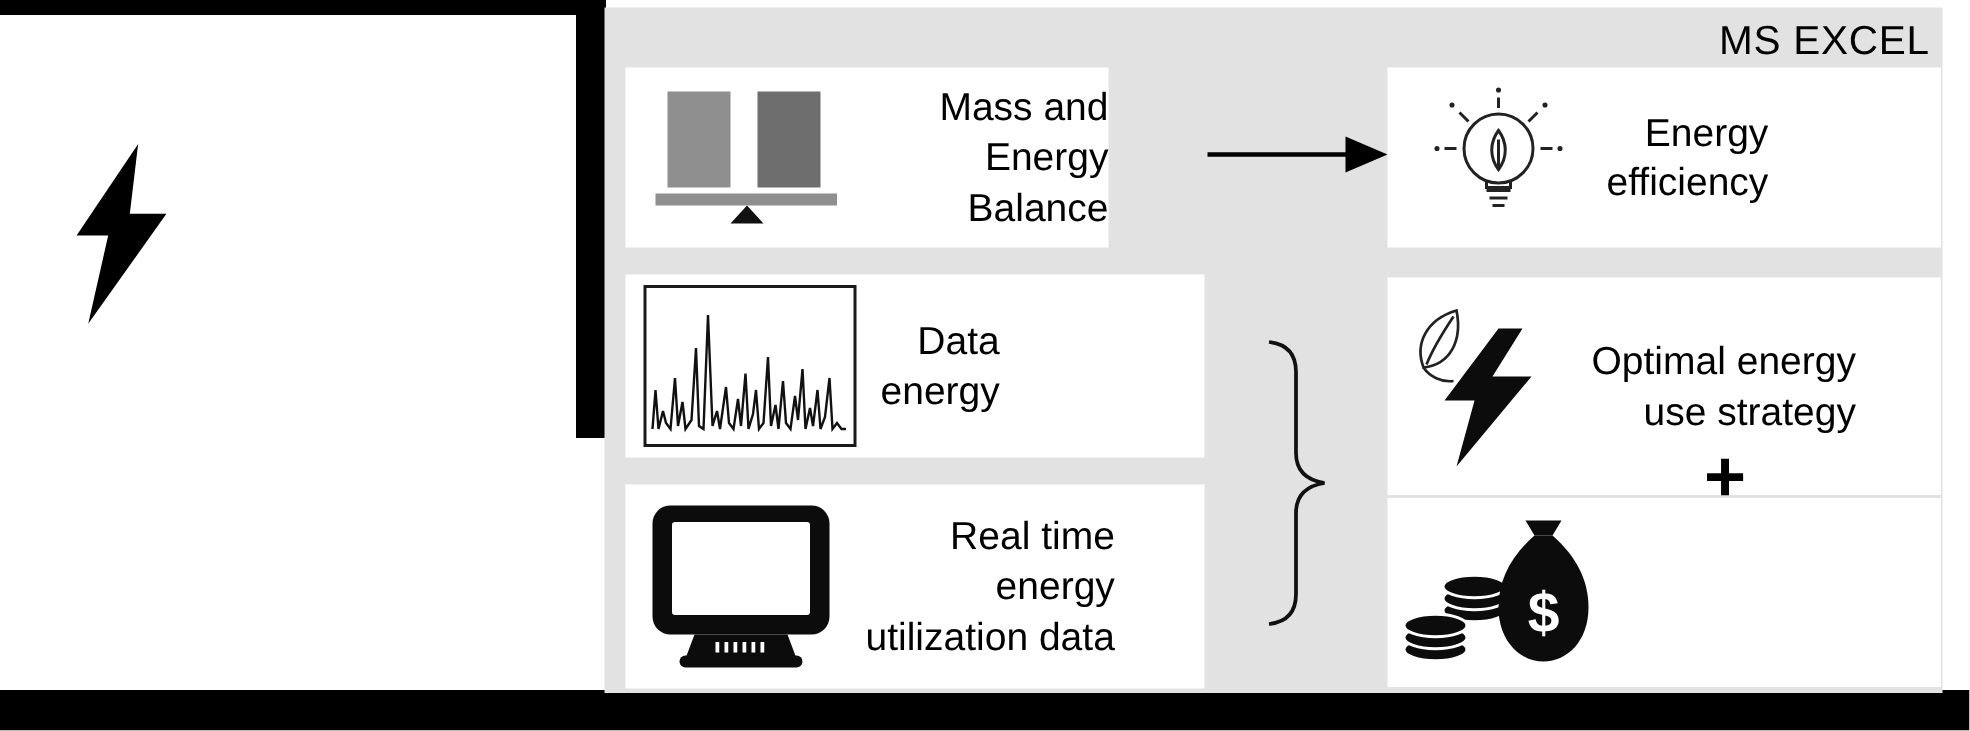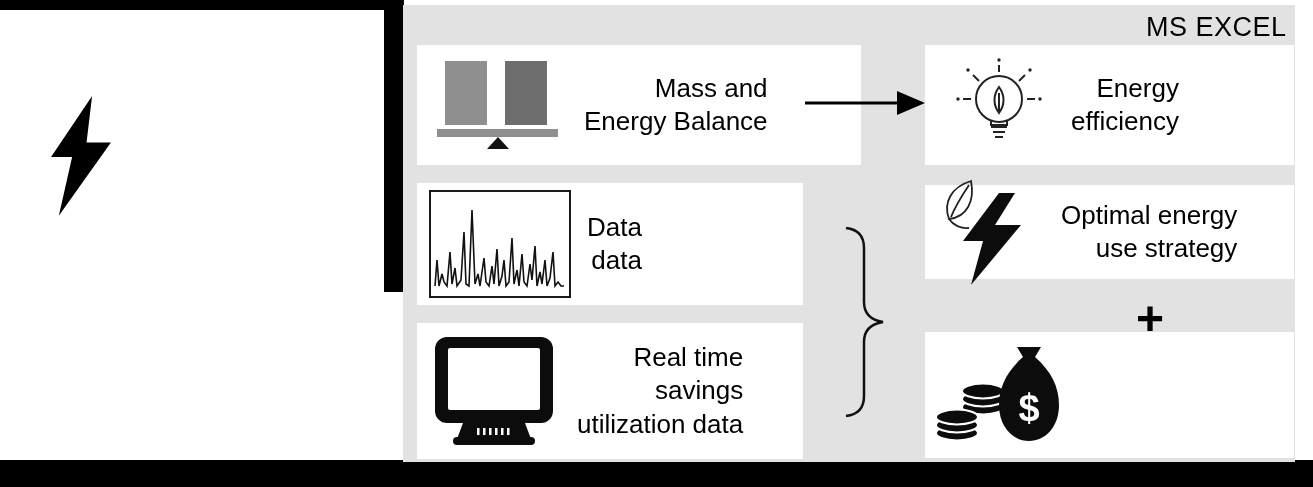--- a/index.html
+++ b/index.html
@@ -43,62 +43,62 @@
   <div class="abs icon" style="left:402px;top:218px">
     <svg width="26" height="36" viewBox="0 0 26 36">
         <polygon points="0,0 0,36 26,18" fill="#000"></polygon>
       </svg>
   </div>
 
   <div class="abs panel" style="left:403px;top:5px;width:892px;height:457px"></div>
 
   <div class="abs ms-excel" style="left:1146px;top:12px">MS EXCEL</div>
 
-  <div class="abs box b-mass" style="left:417px;top:45px;width:444px;height:120px">
+  <div class="abs box b-mass" style="left:417px;top:45px;width:322px;height:120px">
     <span class="icon">
       <svg width="125" height="92" viewBox="0 0 125 92">
         <rect x="10" y="2" width="42" height="64" fill="var(--balance-left)"></rect>
         <rect x="70" y="2" width="42" height="64" fill="var(--balance-right)"></rect>
         <rect x="2" y="70" width="121" height="8" fill="var(--balance-left)"></rect>
         <polygon points="52,90 74,90 63,78" fill="#111"></polygon>
       </svg>
     </span>
     <div class="label">Mass and
 Energy Balance</div>
   </div>
 
   <div class="abs box b-data" style="left:417px;top:183px;width:386px;height:122px">
     <span class="icon chart-frame">
       <svg width="134" height="100" viewBox="0 0 134 100">
         <polyline fill="none" stroke="#111" stroke-width="1.6" points="2,92 4,66 6,92 9,80 11,88 14,92 17,58 19,90 22,74 24,92 28,86 31,38 33,90 36,92 39,16 42,90 45,80 47,92 51,64 53,88 56,92 59,72 61,90 64,55 66,92 69,82 71,66 73,92 76,88 79,44 81,90 84,76 86,92 89,60 91,88 94,92 97,70 99,86 102,52 104,92 107,78 109,90 112,66 114,92 117,84 120,58 122,92 125,88 128,92 131,92"></polyline>
       </svg>
     </span>
     <div class="label">Data
-data</div>
+energy</div>
   </div>
 
   <div class="abs box b-real" style="left:417px;top:323px;width:386px;height:136px">
     <span class="icon">
       <svg width="122" height="112" viewBox="0 0 122 112">
         <rect x="2" y="2" width="118" height="86" rx="12" fill="#0c0c0c"></rect>
         <rect x="15" y="13" width="92" height="62" rx="2" fill="#fff"></rect>
         <path d="M30 88 h62 l6 16 h-74 Z" fill="#0c0c0c"></path>
         <rect x="20" y="102" width="82" height="8" rx="4" fill="#0c0c0c"></rect>
         <g fill="#fff">
           <rect x="44" y="93" width="2.5" height="7"></rect>
             <rect x="50" y="93" width="2.5" height="7"></rect>
           <rect x="56" y="93" width="2.5" height="7"></rect>
             <rect x="62" y="93" width="2.5" height="7"></rect>
           <rect x="68" y="93" width="2.5" height="7"></rect>
             <rect x="74" y="93" width="2.5" height="7"></rect>
         </g>
       </svg>
     </span>
     <div class="label">Real time
-savings
+energy
 utilization data</div>
   </div>
 
   <div class="abs icon" style="left:803px;top:87px">
     <svg width="124" height="32" viewBox="0 0 124 32">
       <line x1="2" y1="16" x2="96" y2="16" stroke="#000" stroke-width="3"></line>
       <polygon points="94,4 94,28 122,16" fill="#000"></polygon>
     </svg>
   </div>
 
@@ -131,21 +131,21 @@
           <circle cx="46" cy="3" r="1.7"></circle>
             <circle cx="77" cy="13" r="1.7"></circle>
           <circle cx="87" cy="42" r="1.7"></circle>
         </g>
       </svg>
     </span>
     <div class="label">Energy
 efficiency</div>
   </div>
 
-  <div class="abs box b-opt" style="left:925px;top:185px;width:369px;height:94px">
+  <div class="abs box b-opt" style="left:925px;top:185px;width:369px;height:145px">
     <span class="icon">
       <svg width="108" height="110" viewBox="0 0 108 110">
         <g stroke="#222" fill="none" stroke-width="1.8">
           <path d="M34 4 C14 10 6 26 12 42 C30 40 38 24 34 4 Z"></path>
           <path d="M32 8 C24 20 18 30 14 40"></path>
           <path d="M12 42 C16 48 24 52 32 51"></path>
         </g>
         <polygon points="62,16 26,64 46,64 34,108 84,48 58,48 78,16" fill="#0c0c0c"></polygon>
       </svg>
     </span>

